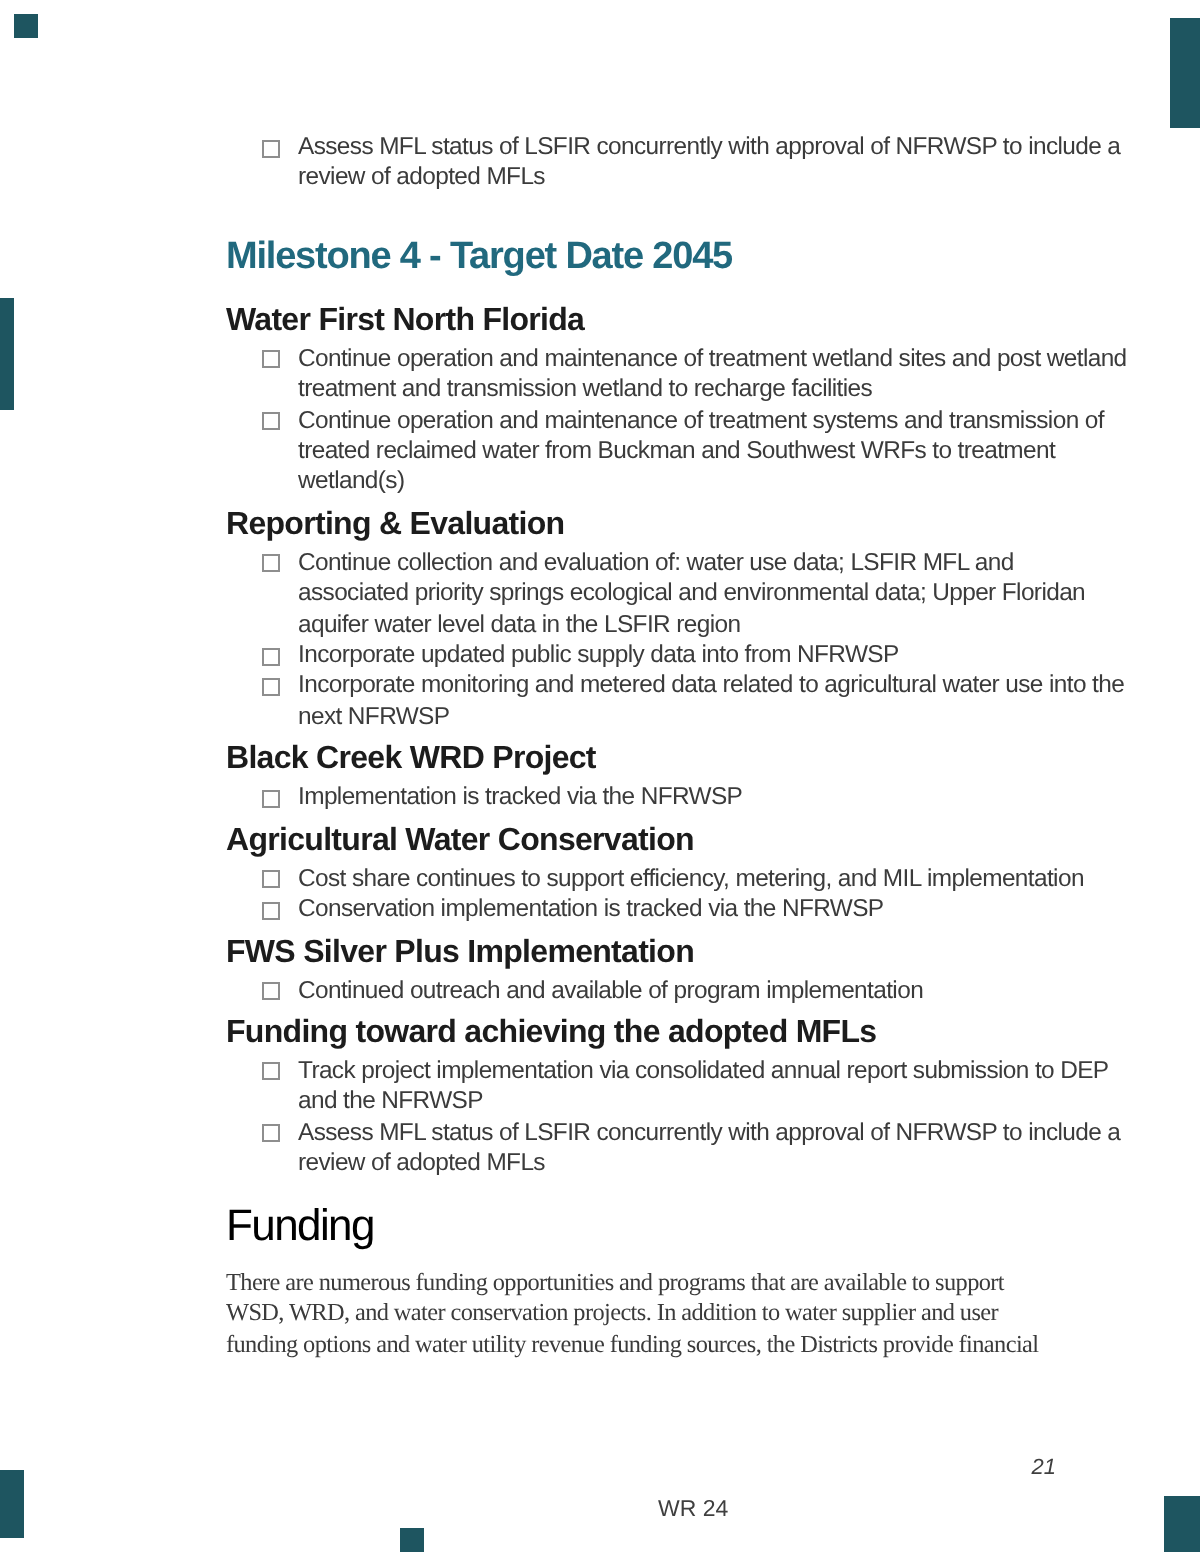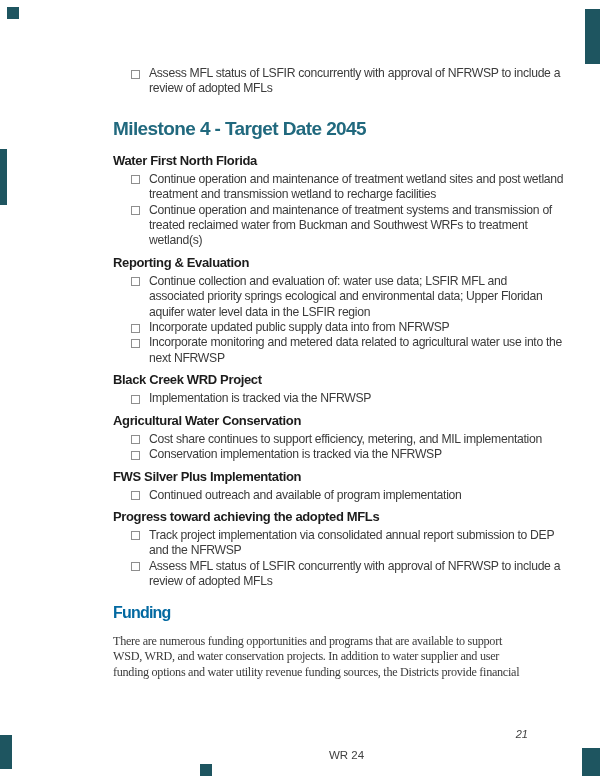--- a/index.html
+++ b/index.html
@@ -30,26 +30,26 @@
     margin:3.5px 9px 0 18px;background:#fff;
   }
   .t{white-space:pre-line;}
 
   h2.milestone{
     font-size:19px;line-height:22px;font-weight:bold;letter-spacing:-0.6px;
     color:var(--milestone-heading,#21697e);
     margin:21px 0 12px 0;
   }
   h3.section{
-    font-size:13px;line-height:18px;font-weight:bold;letter-spacing:-0.35px;
+    font-size:16px;line-height:18px;font-weight:bold;letter-spacing:-0.35px;
     color:#1c1c1c;margin:5px 0 2px 0;
   }
   h1.funding{
-    font-size:16px;line-height:26px;font-weight:bold;letter-spacing:-0.8px;
-    color:#0369a1;margin:10px 0 8px 0;
+    font-size:22px;line-height:26px;font-weight:normal;letter-spacing:-0.8px;
+    color:#000000;margin:10px 0 8px 0;
   }
   p.para{
     font-size:12.2px;line-height:15.8px;letter-spacing:-0.3px;
     color:var(--body-text,#3b3b3b);margin:0;white-space:pre-line;font-family:Liberation Serif, serif;
   }
   .pagenum{
     position:absolute;top:728px;right:72px;
     font-size:11px;color:#3f3f3f;letter-spacing:0;font-style:italic;
   }
   .footer{
@@ -136,21 +136,21 @@
     </ul>
 
     <h3 class="section">FWS Silver Plus Implementation</h3>
     <ul class="checklist">
       <li>
         <span class="cb"></span>
         <span class="t">Continued outreach and available of program implementation</span>
       </li>
     </ul>
 
-    <h3 class="section">Progress toward achieving the adopted MFLs</h3>
+    <h3 class="section">Funding toward achieving the adopted MFLs</h3>
     <ul class="checklist">
       <li>
         <span class="cb"></span>
         <span class="t">Track project implementation via consolidated annual report submission to DEP
 and the NFRWSP</span>
       </li>
       <li>
         <span class="cb"></span>
         <span class="t">Assess MFL status of LSFIR concurrently with approval of NFRWSP to include a
 review of adopted MFLs</span>

